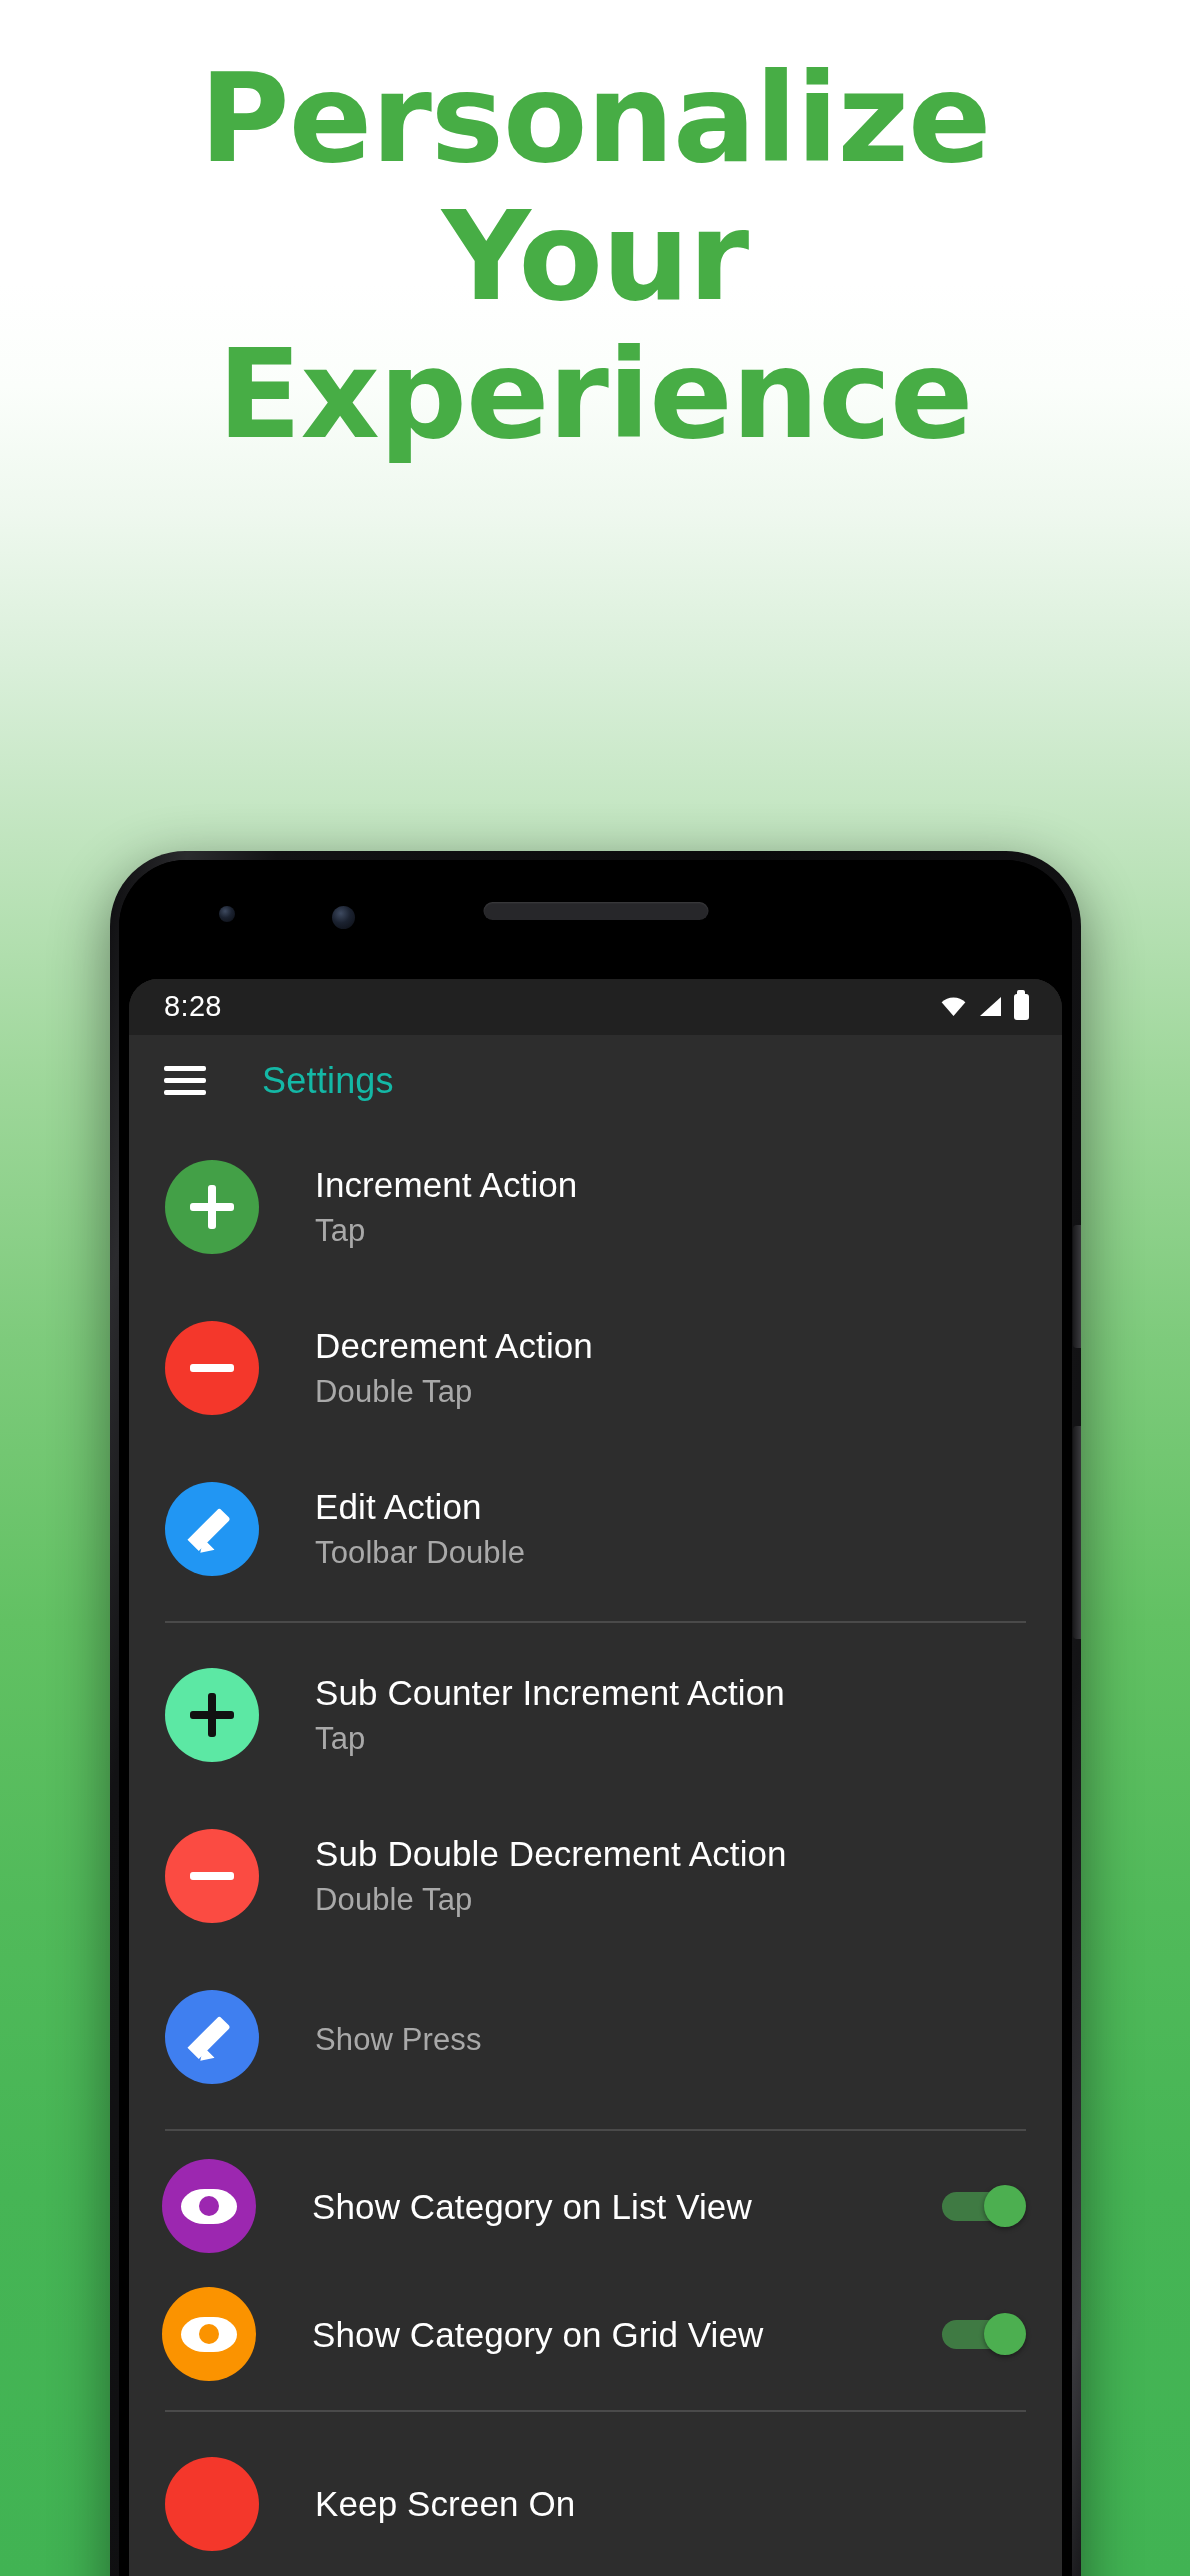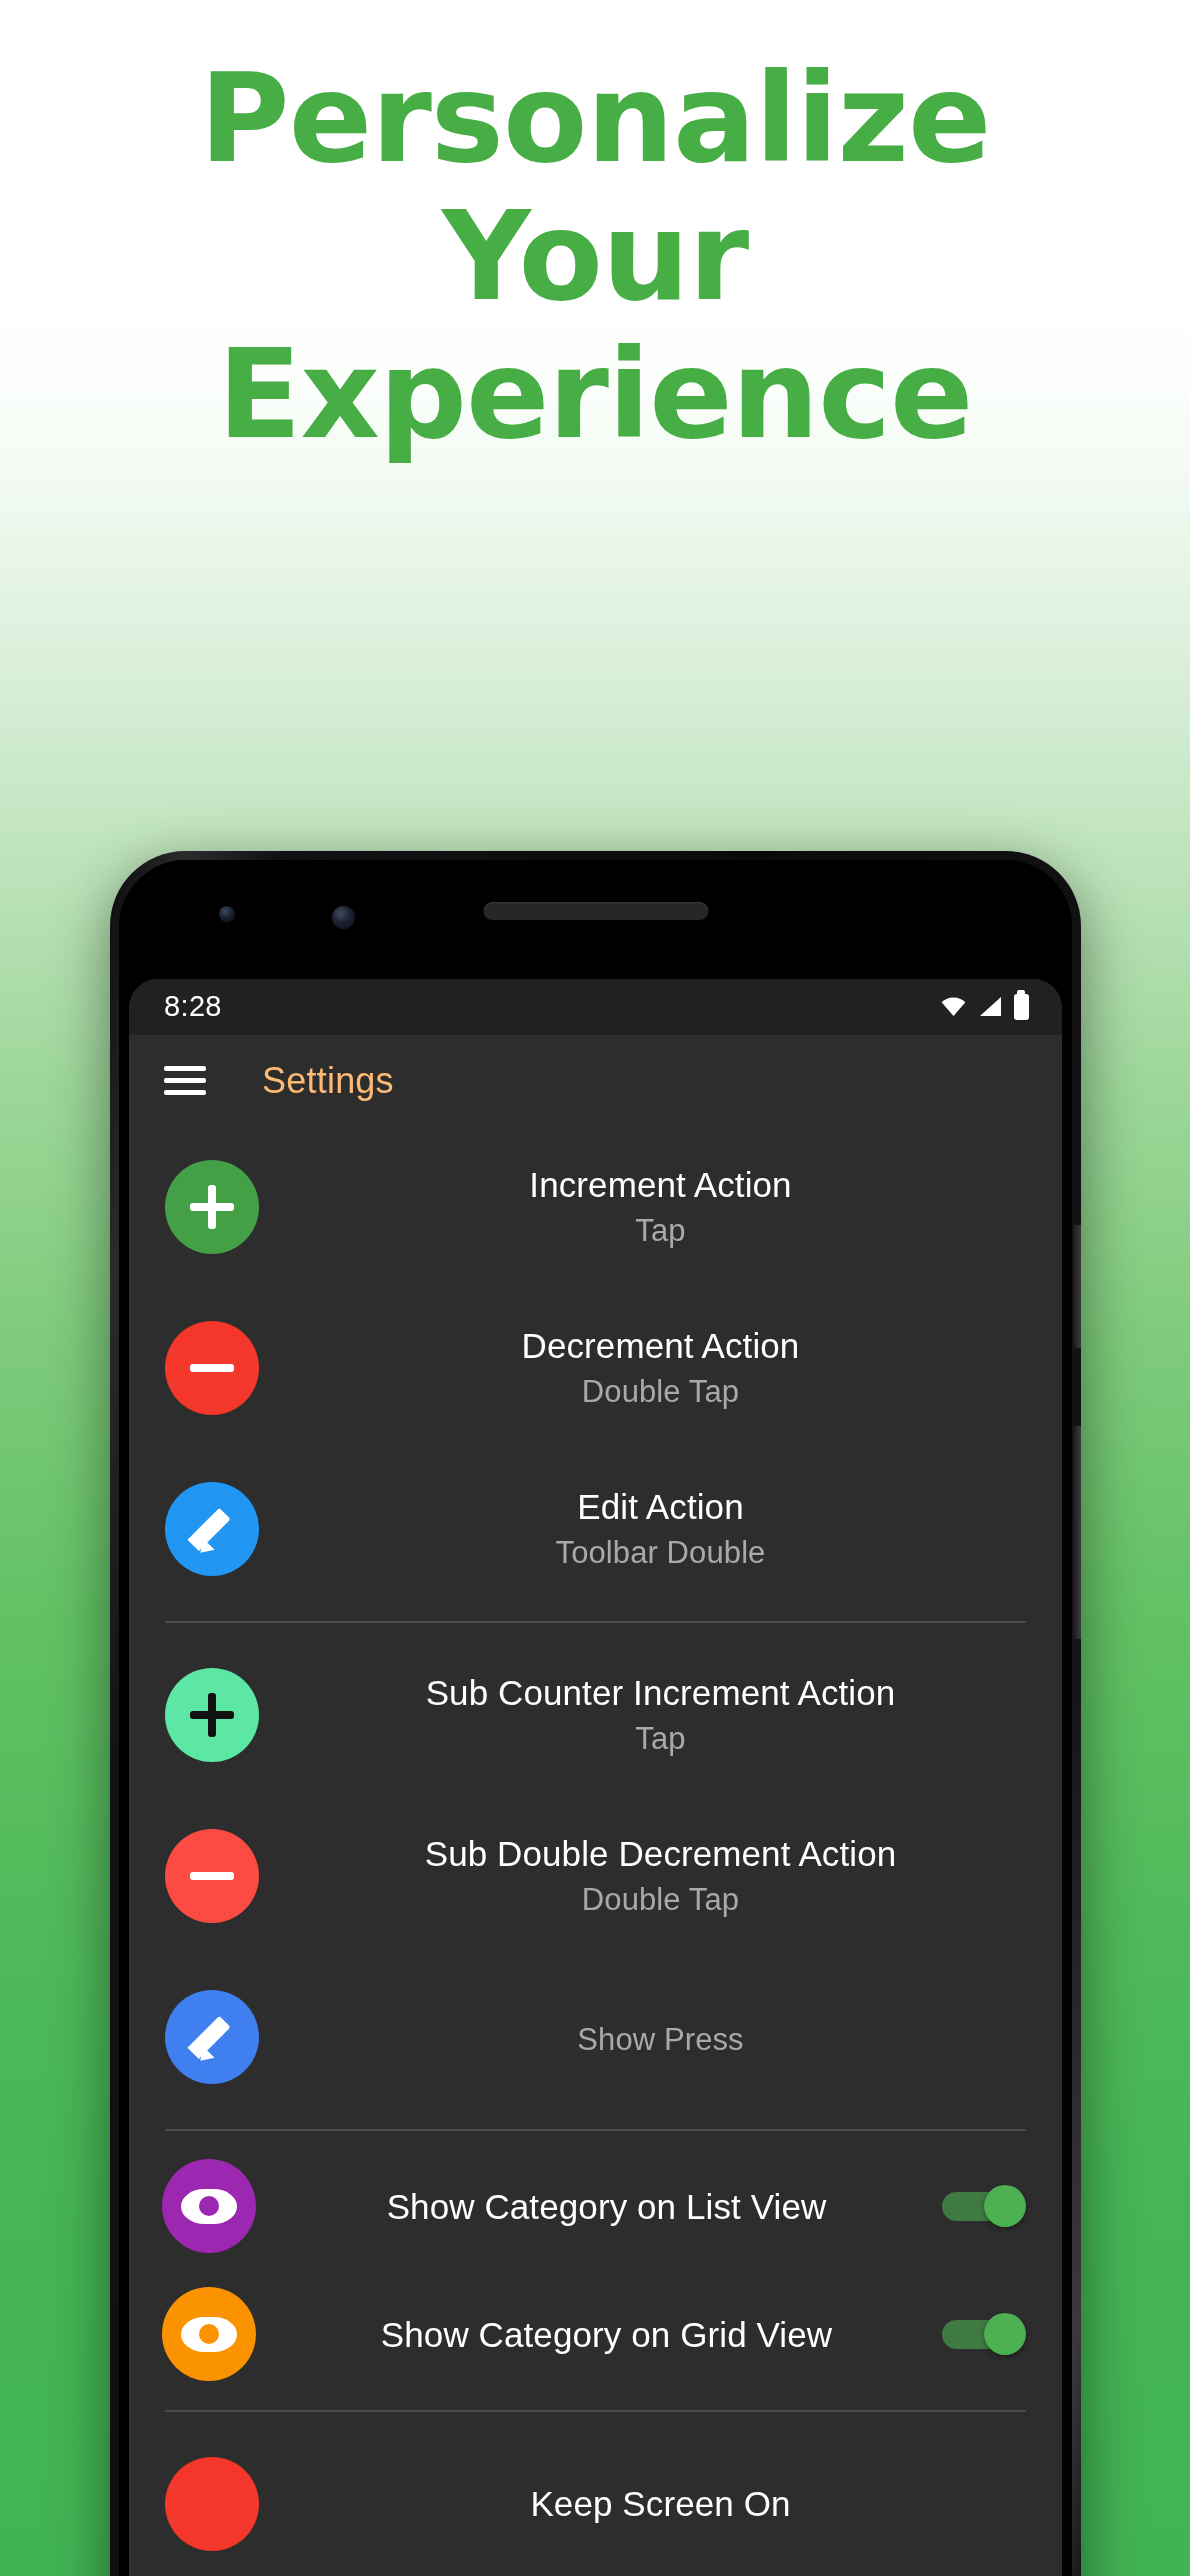--- a/index.html
+++ b/index.html
@@ -93,37 +93,37 @@
   .ic-bat   { width:15.3px; height:26px; background:#fff; border-radius:2.9px; position:relative; }
   .ic-bat:before { content:""; position:absolute; left:3.8px; top:-3.8px; width:7.7px; height:3.8px; background:#fff; border-radius:1.9px 1.9px 0 0; }
 
   
   .appbar {
     height:92px; background:#2d2d2d;
     display:flex; align-items:center; padding:0 35px;
   }
   .hamburger { width:42px; height:29px; display:flex; flex-direction:column; justify-content:space-between; cursor:pointer; }
   .hamburger span { display:block; height:4.8px; background:#fff; border-radius:1.9px; }
-  .appbar-title { margin-left:56px; color:#fdba74; font-size:36px; letter-spacing:0.2px;text-align:right; }
+  .appbar-title { margin-left:56px; color:#14b8a6; font-size:36px; letter-spacing:0.2px;text-align:right; }
 
   
   .list { background:#2d2d2d; }
   .row {
     display:flex; align-items:center;
     padding:0 36px 0 36px;
     height:161px;
   }
   .row.compact { height:128px;padding-left:33px; }
   .avatar {
     width:94px; height:94px; border-radius:50%;
     flex:0 0 94px;
     display:flex; align-items:center; justify-content:center;
     position:relative;
   }
-  .row-text { margin-left:36px; flex:1 1 auto; min-width:0;text-align:center; }
+  .row-text { margin-left:56px; flex:1 1 auto; min-width:0; }
   .row-title { color:#ffffff; font-size:35px; line-height:1.18; letter-spacing:0.1px; }
   .row-sub  { color:#a9a9a9; font-size:31px; line-height:1.25; margin-top:6.7px; letter-spacing:0.1px; }
 
   .divider { height:1.9px; background:#4a4a4a; margin:11.5px 36px; }
 
   
   .glyph-plus, .glyph-minus { position:absolute; border-radius:2.9px; }
   .glyph-plus.h, .glyph-minus.h { width:44px; height:7.7px; left:25px; top:43px; }
   .glyph-plus.v { width:7.7px; height:44px; left:43px; top:25px; }
 

